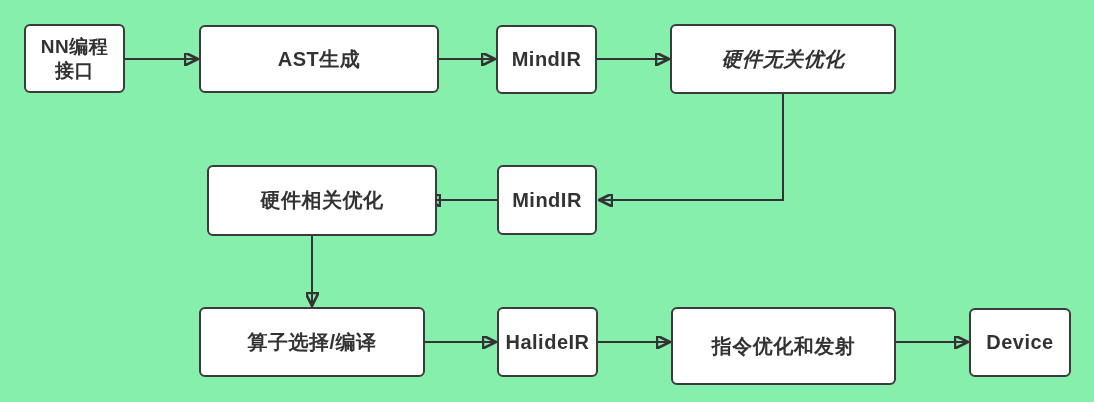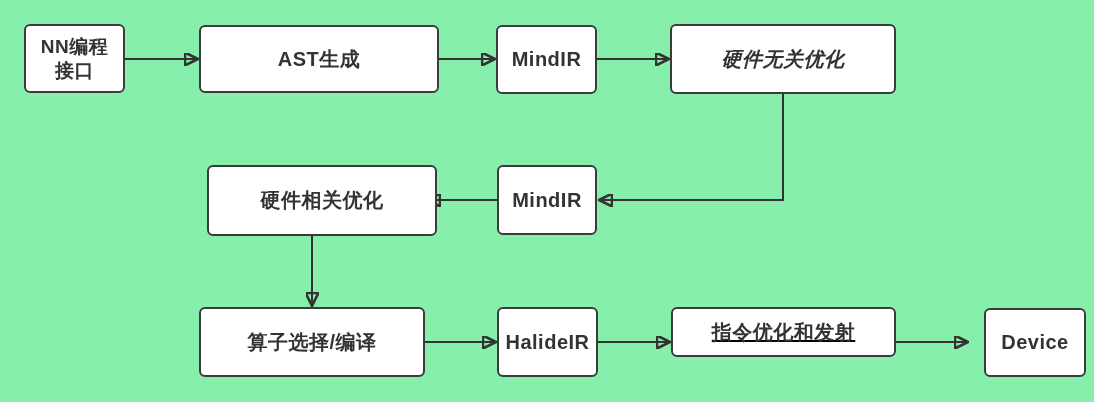--- a/index.html
+++ b/index.html
@@ -98,21 +98,21 @@
   </div>
 
   <div class="node" style="left:199px; top:307px; width:226px; height:70px;">
     <span class="node-label">算子选择/编译</span>
   </div>
 
   <div class="node" style="left:497px; top:307px; width:101px; height:70px;">
     <span class="node-label">HalideIR</span>
   </div>
 
-  <div class="node" style="left:671px; top:307px; width:225px; height:50px;text-decoration:underline;">
+  <div class="node" style="left:671px; top:307px; width:225px; height:78px;">
     <span class="node-label">指令优化和发射</span>
   </div>
 
-  <div class="node" style="left:969px; top:308px; width:102px; height:69px;margin-left:15px;">
+  <div class="node" style="left:969px; top:308px; width:102px; height:69px;">
     <span class="node-label">Device</span>
   </div>
 
 </div>
 
 </body></html>

